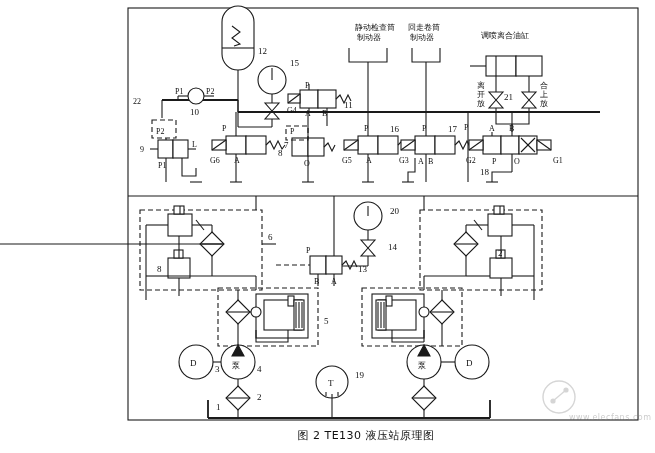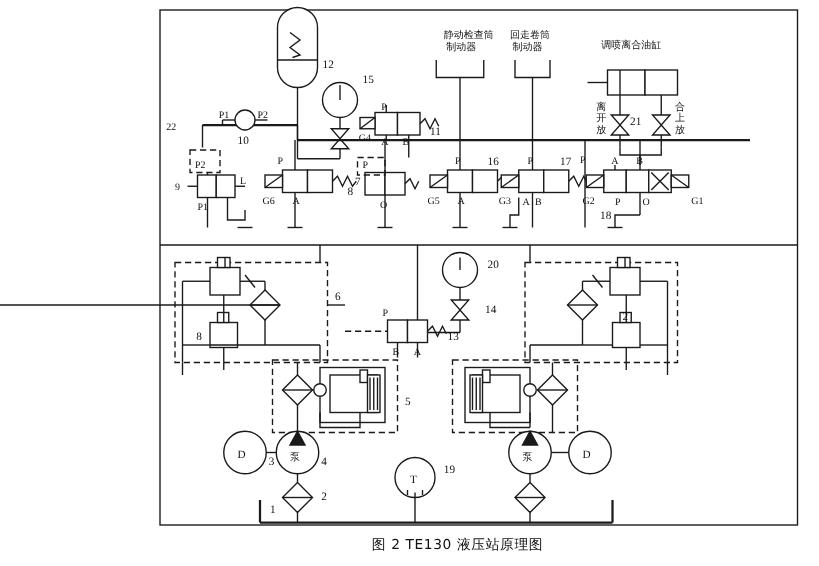--- a/index.html
+++ b/index.html
@@ -414,14 +414,23 @@
     <line x1="179" y1="290" x2="179" y2="296" class="ln"></line>
     <line x1="534" y1="290" x2="534" y2="300" class="ln"></line>
     <line x1="501" y1="290" x2="501" y2="296" class="ln"></line>
     <line x1="256" y1="196" x2="256" y2="210" class="ln"></line>
     <line x1="424" y1="196" x2="424" y2="210" class="ln"></line>
 
   </svg>
 
   <div class="cap">图 2  TE130 液压站原理图</div>
 
+  <div class="wm">
+    <svg viewBox="0 0 110 52" width="110" height="52">
+      <circle cx="20" cy="18" r="16" fill="none" stroke="#777" stroke-width="1.4"></circle>
+      <circle cx="14" cy="22" r="2.6" fill="#777"></circle>
+      <circle cx="27" cy="11" r="2.6" fill="#777"></circle>
+      <line x1="14" y1="22" x2="27" y2="11" stroke="#777" stroke-width="1.4"></line>
+    </svg>
+    <div class="wt">www.elecfans.com</div>
+  </div>
 
 </div>
 
 </body></html>

